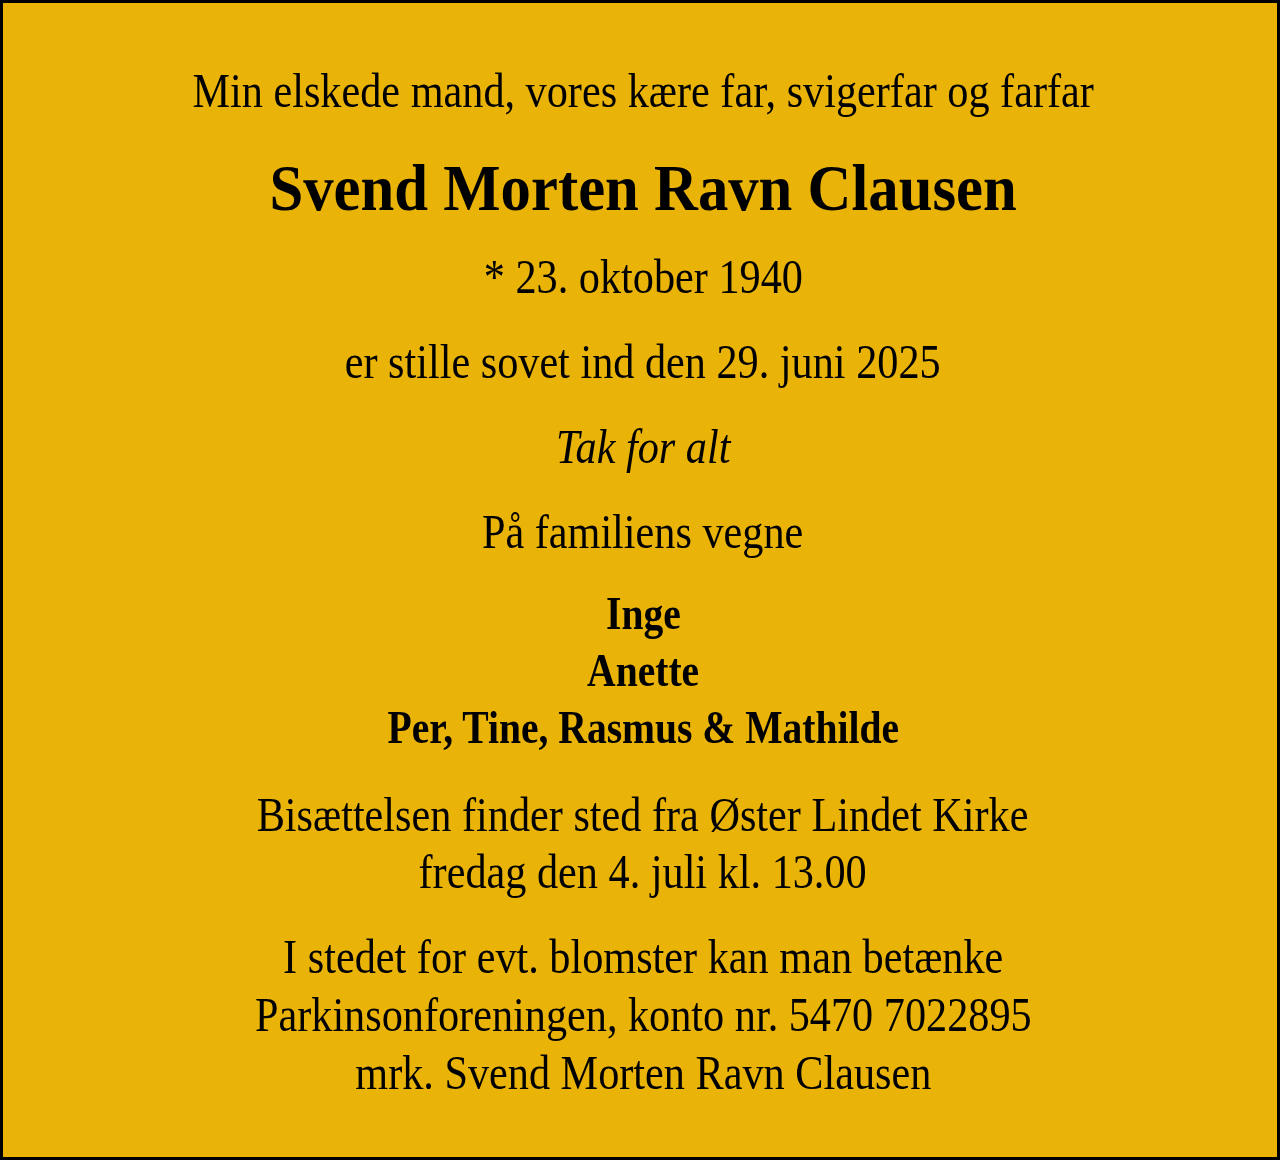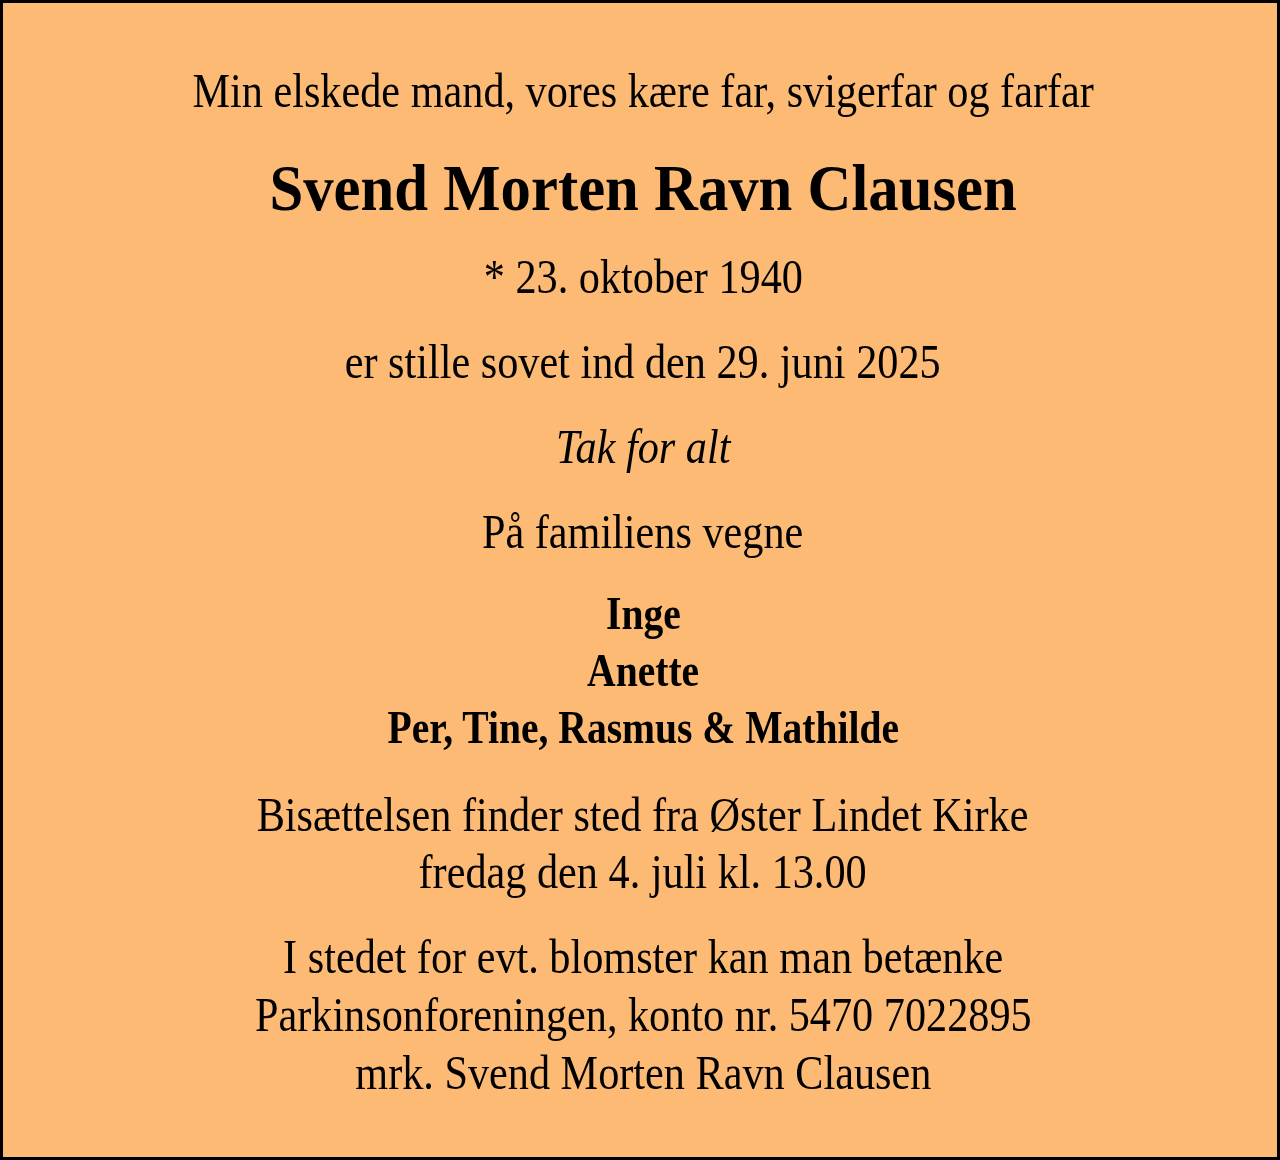--- a/index.html
+++ b/index.html
@@ -13,21 +13,21 @@
       position: relative;
       overflow: hidden;
     }
     .frame {
       position: absolute;
       left: 0; top: 0;
       width: 1280px;
       height: 1160px;
       box-sizing: border-box;
       border: 3px solid #000000;
-      background: #fdba74;
+      background: #eab308;
     }
     .line {
       position: absolute;
       left: 0;
       width: 1280px;
       text-align: center;
       font-family: "Liberation Serif", serif;
       color: #000000;
       white-space: nowrap;
       line-height: 1;

